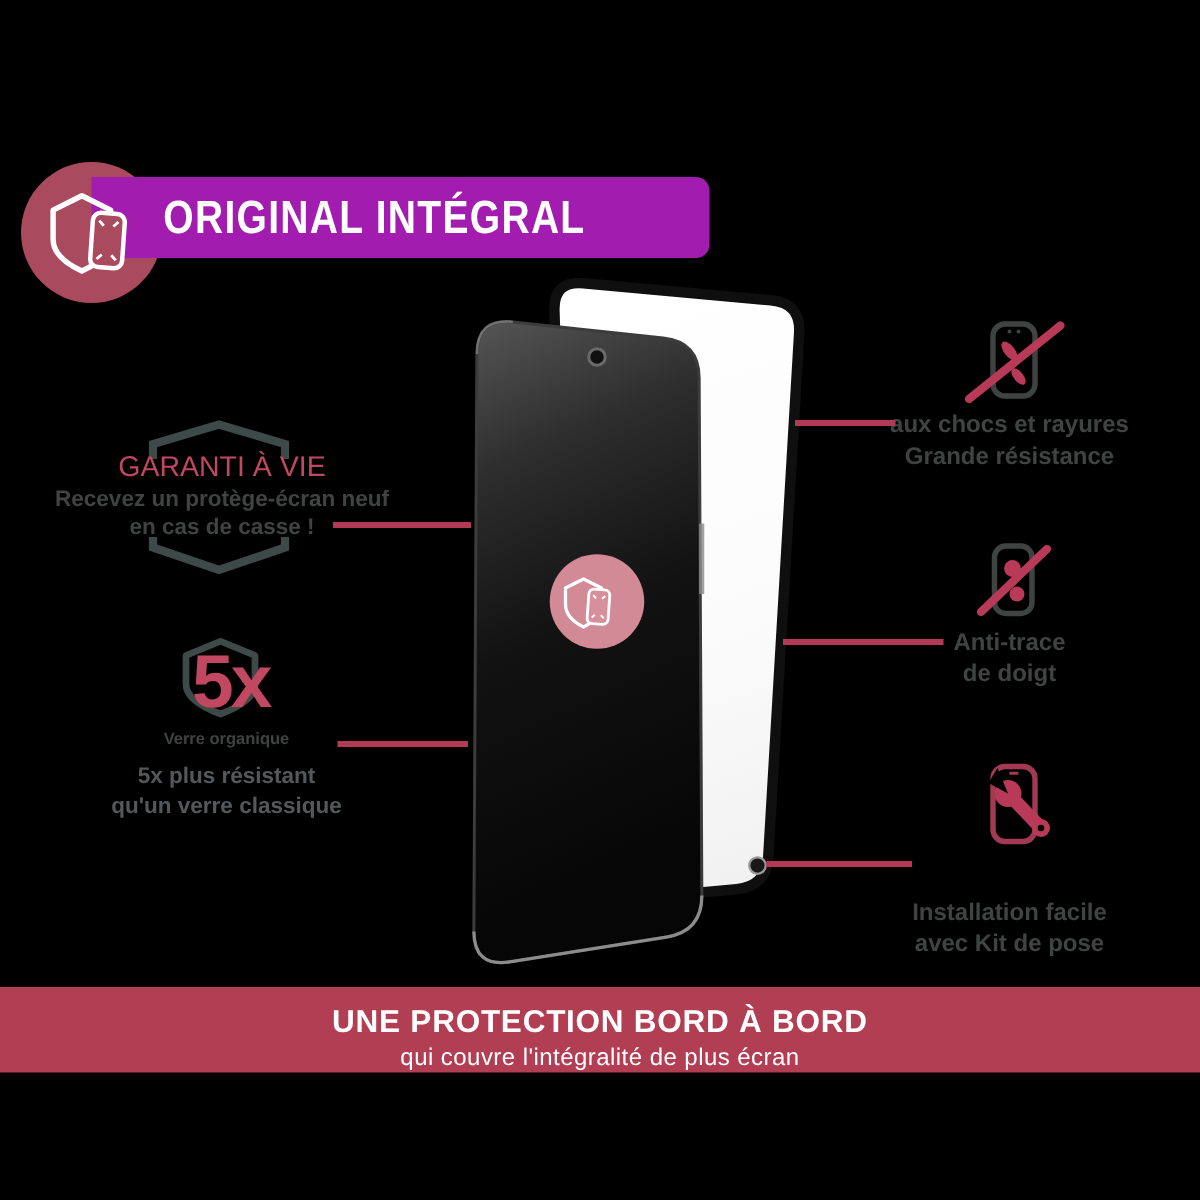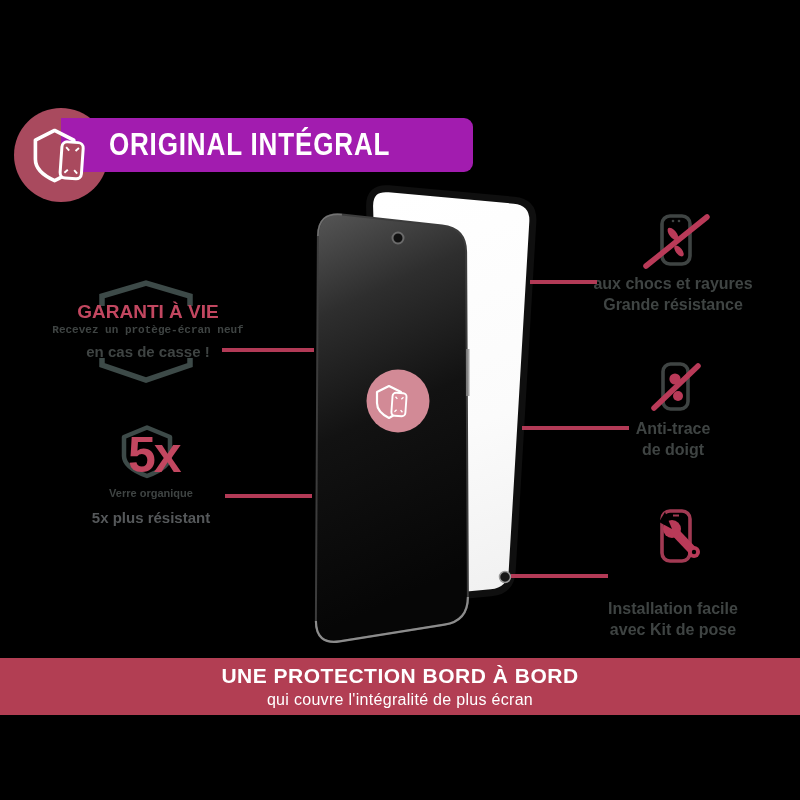--- a/index.html
+++ b/index.html
@@ -10,26 +10,26 @@
   .brand-circle{position:absolute;left:14px;top:108px;width:94px;height:94px;
                 border-radius:50%;background:#a94a5e;}
   .brand-band{position:absolute;left:61px;top:118px;width:412px;height:54px;
               background:#a21caf;border-radius:0 9px 9px 0;display:flex;align-items:center;}
   .brand-title{color:#ffffff;font-weight:bold;font-size:31px;letter-spacing:1px;
                transform:scaleX(.84);transform-origin:0 50%;padding-left:57px;white-space:nowrap;}
   .brand-icon{position:absolute;left:29px;top:123px;}
 
   
   .txt{position:absolute;text-align:center;white-space:nowrap;}
-  .pink-title{color:#c24760;font-weight:bold;font-size:19px;}
+  .pink-title{color:#c24760;font-weight:normal;font-size:19px;}
   .dark-bold{color:#3f4443;font-weight:bold;}
   .gray-bold{color:#55585a;font-weight:bold;}
 
   .c1-title{left:18px;top:301px;width:260px;font-size:19px;}
-  .c1-l1{left:8px;top:324px;width:280px;font-size:11px;font-family:Liberation Mono, monospace;}
+  .c1-l1{left:8px;top:324px;width:280px;font-size:15px;}
   .c1-l2{left:8px;top:343px;width:280px;font-size:15px;}
 
   .c2-title{left:21px;top:487px;width:260px;font-size:11px;}
   .c2-l1{left:21px;top:509px;width:260px;font-size:15px;}
   .c2-l2{left:21px;top:529px;width:260px;font-size:15px;}
 
   .rc{width:220px;left:563px;font-size:16px;line-height:21px;}
   .rc1{top:273px;}
   .rc2{top:418px;}
   .rc3{top:598px;}
@@ -40,21 +40,21 @@
   .ll-2{left:225px;top:494px;width:87px;}
   .ll-3{left:530px;top:280px;width:67px;}
   .ll-4{left:522px;top:426px;width:107px;}
   .ll-5{left:511px;top:574px;width:97px;}
 
   
   .art{position:absolute;}
 
   
   .footer-band{position:absolute;left:0;top:658px;width:800px;height:57px;background:#b23e53;
-               display:flex;flex-direction:column;align-items:center;justify-content:center;gap:3px;}
+               display:flex;flex-direction:column;align-items:center;justify-content:flex-end;gap:3px;}
   .footer-title{color:#fff;font-weight:bold;font-size:21px;letter-spacing:.5px;}
   .footer-sub{color:#fff;font-size:16px;letter-spacing:.3px;}
 </style>
 </head>
 <body>
 
 <div class="stage">
 
   <div class="brand-circle"></div>
   <div class="brand-band">
@@ -112,20 +112,21 @@
   <div class="txt pink-title c1-title">GARANTI À VIE</div>
   <div class="txt dark-bold c1-l1">Recevez un protège-écran neuf</div>
   <div class="txt dark-bold c1-l2">en cas de casse !</div>
 
   <svg class="art" style="left:120px;top:423px" width="80" height="60" viewBox="0 0 80 60">
     <path d="M 4,14 L 27,4.5 L 50,14 L 50,33 Q 50,44.5 27,53 Q 4,44.5 4,33 Z" fill="none" stroke="#3d4a48" stroke-width="4.5" stroke-linejoin="round"></path>
     <text x="8" y="48.5" font-family="Liberation Sans, sans-serif" font-weight="bold" font-size="50" letter-spacing="-2" fill="#c24760">5x</text>
   </svg>
   <div class="txt dark-bold c2-title">Verre organique</div>
   <div class="txt gray-bold c2-l1">5x plus résistant</div>
+  <div class="txt gray-bold c2-l2">qu'un verre classique</div>
 
   <svg class="art" style="left:641px;top:206px" width="70" height="64" viewBox="0 0 70 64">
     <rect x="21" y="10" width="28" height="48" rx="8" fill="none" stroke="#3f4443" stroke-width="3.6"></rect>
     <circle cx="32" cy="15" r="1.3" fill="#3f4443"></circle>
       <circle cx="38" cy="15" r="1.3" fill="#3f4443"></circle>
     <ellipse cx="32" cy="28" rx="3.6" ry="7.5" fill="#b93a58" transform="rotate(-38 32 28)"></ellipse>
     <ellipse cx="38" cy="45" rx="3.2" ry="6.5" fill="#b93a58" transform="rotate(-38 38 45)"></ellipse>
     <line x1="5" y1="60" x2="66" y2="11" stroke="#b93a58" stroke-width="5.5" stroke-linecap="round"></line>
   </svg>
   <div class="txt dark-bold rc rc1">

